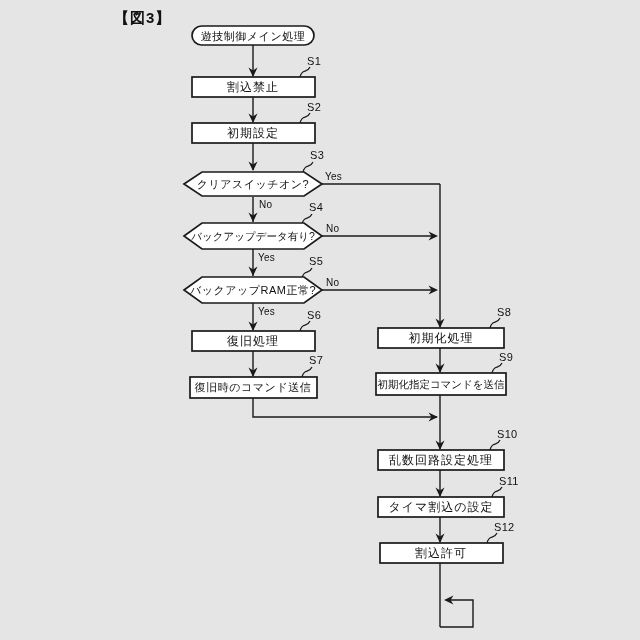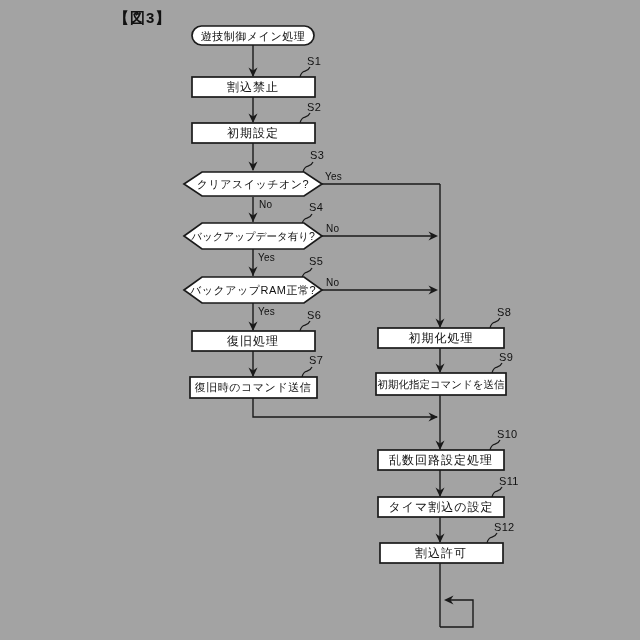--- a/index.html
+++ b/index.html
@@ -1,16 +1,16 @@
 <!DOCTYPE html>
 <html><head>
 <meta charset="utf-8">
 <style>
   html,body{margin:0;padding:0;background:#ffffff;}
-  .page{position:relative;width:640px;height:640px;background:#a3a3a3;overflow:hidden;}
+  .page{position:relative;width:640px;height:640px;background:#e5e5e5;overflow:hidden;}
   svg{display:block;}
   .shape{fill:#ffffff;stroke:#1a1a1a;stroke-width:1.7px;}
   .ln{stroke:#1a1a1a;stroke-width:1.4px;fill:none;}
   .lead{stroke:#1a1a1a;stroke-width:1.2px;fill:none;}
   .ah{fill:#1a1a1a;stroke:none;}
   text{font-family:"Liberation Sans","DejaVu Sans",sans-serif;fill:#111111;}
   .fig{font-size:15px;font-weight:600;letter-spacing:1px;}
   .jp12{font-size:12px;letter-spacing:1px;}
   .jp11{font-size:11px;letter-spacing:0.5px;}
   .jp10{font-size:10.5px;letter-spacing:0px;}

